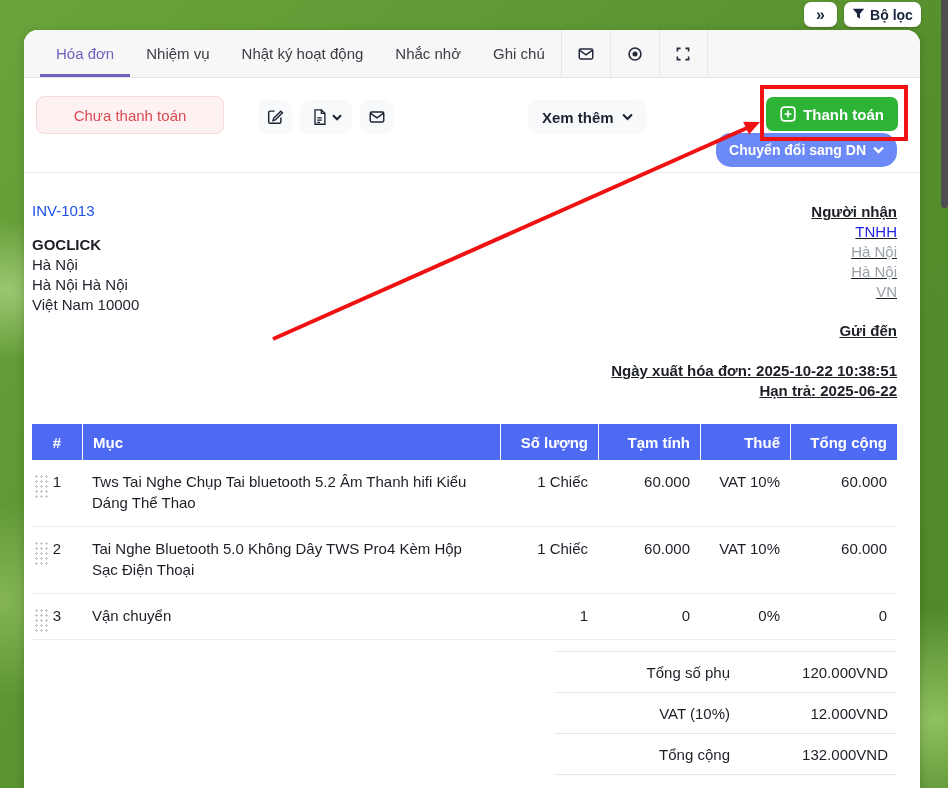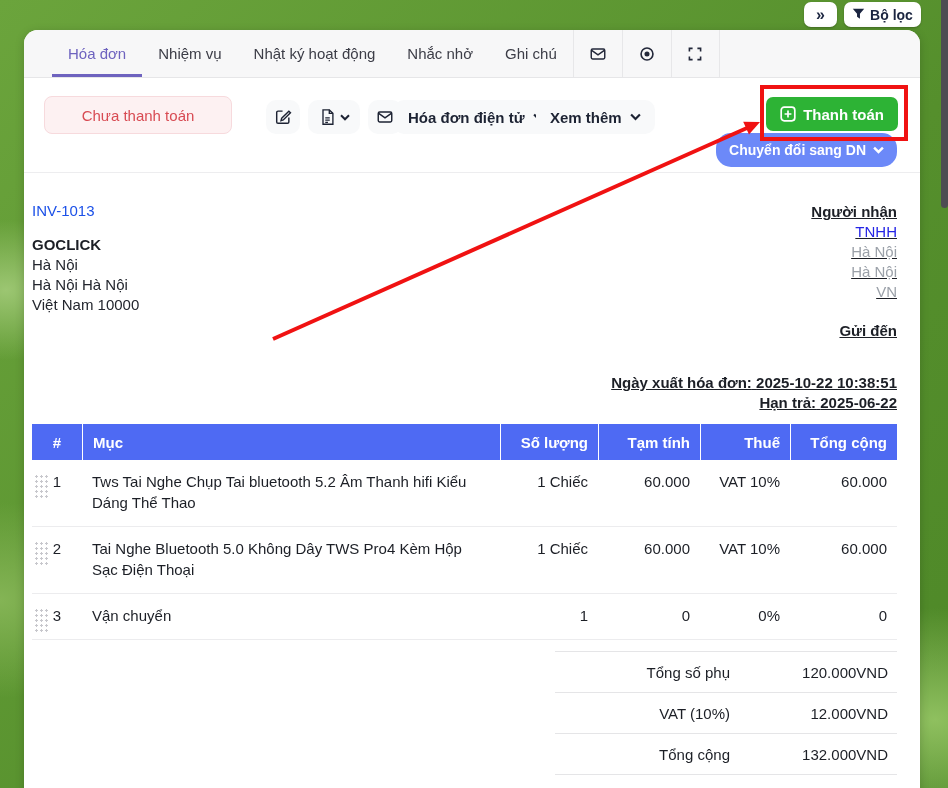--- a/index.html
+++ b/index.html
@@ -37,35 +37,35 @@
     position:absolute; left:24px; top:30px; width:896px; height:840px;
     background:#fff; border-radius:14px 14px 0 0;
     box-shadow:0 2px 10px rgba(0,0,0,.18);
   }
 
   
   .tabbar {
     position:absolute; top:0; left:0; right:0; height:48px;
     background:#f7f7f8; border-bottom:1px solid #e6e6e8;
     border-radius:14px 14px 0 0;
-    display:flex; align-items:stretch; padding-left:28px;
+    display:flex; align-items:stretch; padding-left:16px;
   }
   .tab {
     display:flex; align-items:center; padding:0 16px;
     font-size:15px; color:#3c3d47; cursor:pointer; white-space:nowrap;
   }
   .tab.active { color:#6e63bf; box-shadow:inset 0 -3px 0 #6e63bf; }
   .icontab {
     width:49px; display:flex; align-items:center; justify-content:center;
     border-left:1px solid #e7e7e9; cursor:pointer; color:#23283a;
   }
   .icontab:last-of-type { border-right:1px solid #e7e7e9; }
 
   
-  .toolbar { position:absolute; top:48px; left:12px; right:0; height:94px; }
+  .toolbar { position:absolute; top:48px; left:4px; right:0; height:94px; }
   .divider { position:absolute; top:142px; left:0; right:0; border-top:1px solid #ededef; }
 
   .status-badge {
     position:absolute; left:8px; top:18px; width:188px; height:38px;
     background:#fdf1f2; border:1px solid #f7dadd; border-radius:8px;
     color:#d84b53; font-size:15px;
     display:flex; align-items:center; justify-content:center;
   }
   .icon-btn {
     position:absolute; top:22px; height:34px;
@@ -105,21 +105,21 @@
   }
   .inv-number { color:#1c51e8; font-size:15px; font-weight:500; margin-bottom:16px; }
   .from-name  { font-weight:700; font-size:15px; line-height:20px; }
   .from-line  { font-size:15px; line-height:20px; color:#23262e; }
   .bill-to { text-align:right; font-size:15px; line-height:20px;text-decoration:underline; }
   .to-title { font-weight:700; }
   .to-link  { color:#2525e6; cursor:pointer; }
   .to-line  { color:#9ba1a9; }
   .ship-title { font-weight:700; margin-top:19px; }
   .date-line  { font-weight:600; margin-top:0; }
-  .dates { margin-top:32px; }
+  .dates { margin-top:20px; }
 
   
   .items { position:absolute; top:394px; left:8px; width:865px; font-size:15px; }
   .thead { display:flex; background:#4e6af3; color:#fff; font-weight:700; height:36px; align-items:center; }
   .thead > div { border-left:1px solid #fff; height:36px; display:flex; align-items:center; }
   .thead > div:first-child { border-left:none; }
   .c-num { width:50px;  justify-content:center; text-align:center; position:relative; flex:none; }
   .c-desc{ width:418px; padding-left:10px; padding-right:16px; flex:none; }
   .c-qty { width:98px;  justify-content:flex-end; text-align:right; padding-right:10px; flex:none; }
   .c-sub { width:102px; justify-content:flex-end; text-align:right; padding-right:10px; flex:none; }
@@ -222,26 +222,20 @@
           <path d="M1 1.3 5 5.3 9 1.3"></path>
         </svg>
     </button>
     <button class="icon-btn" id="btn-mail">
       <svg class="ic" width="18" height="18" viewBox="0 0 20 20" fill="none" stroke="#1d2333" stroke-width="1.6">
           <rect x="2.5" y="4.5" width="15" height="11" rx="1.5"></rect>
           <path d="M3 6l7 5 7-5"></path>
         </svg>
     </button>
 
-    <button class="drop-btn" id="btn-einvoice">
-      <span>Hóa đơn điện tử</span>
-      <svg class="ic" width="11" height="8" viewBox="0 0 10 7" fill="none" stroke="#1d2333" stroke-width="2">
-          <path d="M1 1.3 5 5.3 9 1.3"></path>
-        </svg>
-    </button>
     <button class="drop-btn" id="btn-more">
       <span>Xem thêm</span>
       <svg class="ic" width="11" height="8" viewBox="0 0 10 7" fill="none" stroke="#1d2333" stroke-width="2">
           <path d="M1 1.3 5 5.3 9 1.3"></path>
         </svg>
     </button>
 
     <button class="pay-btn">
       <svg class="ic" width="16" height="16" viewBox="0 0 16 16" fill="none" stroke="#fff" stroke-width="1.7">
           <rect x="1.2" y="1.2" width="13.6" height="13.6" rx="3"></rect>

